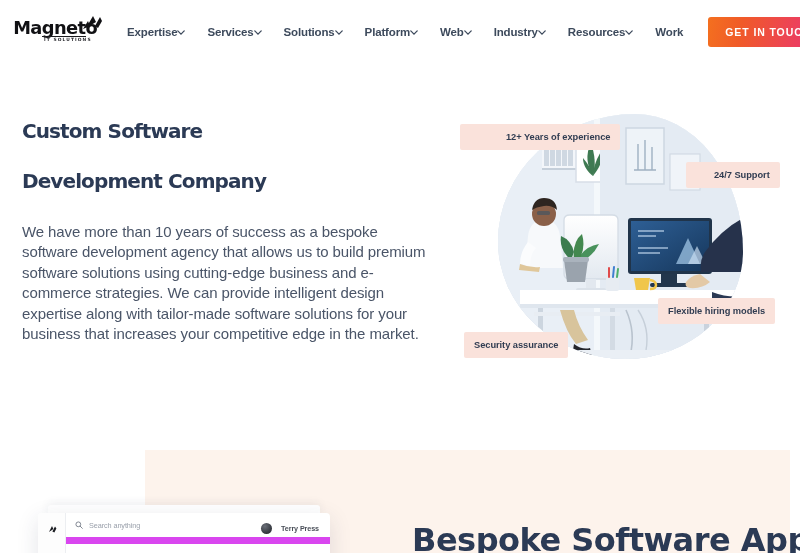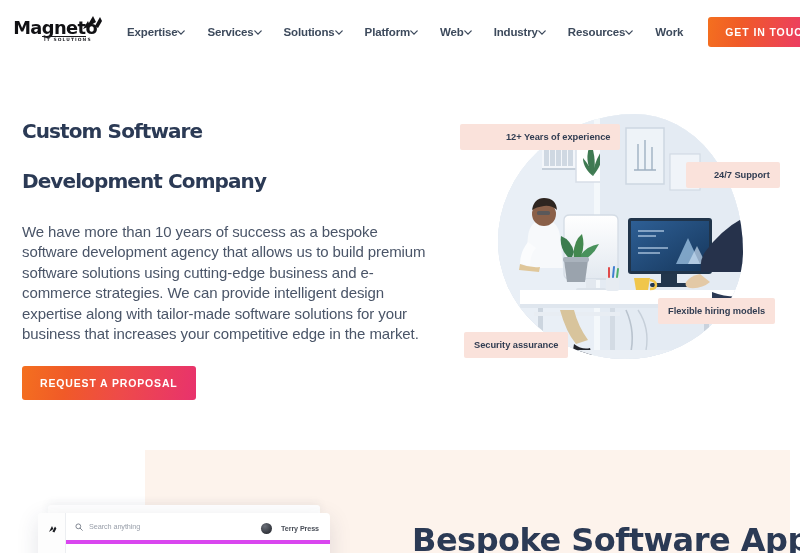--- a/index.html
+++ b/index.html
@@ -122,21 +122,21 @@
     background:#ffffff; border-radius:3px 3px 0 0;
     box-shadow:0 -2px 10px rgba(40,50,80,0.07);
   }
   .mock-rail {
     position:absolute; left:0; top:0; width:28px; height:60px;
     background:#fdfdfd; border-right:1px solid #eceef1;
   }
   .mock-logo { position:absolute; left:9px; top:12px; width:10px; height:10px; }
   .mock-topbar {
     position:absolute; left:28px; top:0; right:0; height:31px;
-    border-bottom:4px solid #d946ef; display:flex; align-items:center;
+    border-bottom:7px solid #d946ef; display:flex; align-items:center;
     padding-left:9px;
   }
   .mock-search-ico { width:8px; height:8px; flex:none; }
   .mock-search-txt {
     font-size:7.3px; color:#9aa0ab; margin-left:6px; letter-spacing:-0.1px;
   }
   .mock-user { position:absolute; right:11px; top:10px; display:flex; align-items:center; gap:9px; }
   .mock-avatar {
     width:11px; height:11px; border-radius:50%;
     background:radial-gradient(circle at 35% 30%, #6b6f78 0%, #3a3d45 60%, #232529 100%);
@@ -214,21 +214,20 @@
   <div class="header-underline"></div>
 
   <div class="hero">
 
     <div class="hero-left">
       <h1 class="hero-title">
         <span>Custom Software</span><br>
         <span>Development Company</span>
       </h1>
       <p class="hero-para">We have more than 10 years of success as a bespoke software development agency that allows us to build premium software solutions using cutting-edge business and e-commerce strategies. We can provide intelligent design expertise along with tailor-made software solutions for your business that increases your competitive edge in the market.</p>
-      <button class="cta-hero">REQUEST A PROPOSAL</button>
     </div>
 
     <div class="hero-visual">
       <div class="blob">
         <svg class="photo" viewBox="0 0 245 245" preserveAspectRatio="xMidYMid slice">
           <defs>
             <linearGradient id="wall" x1="0" y1="0" x2="0" y2="1">
               <stop offset="0%" stop-color="#eef3f8"></stop>
                 <stop offset="100%" stop-color="#dde5ee"></stop>
             </linearGradient>

